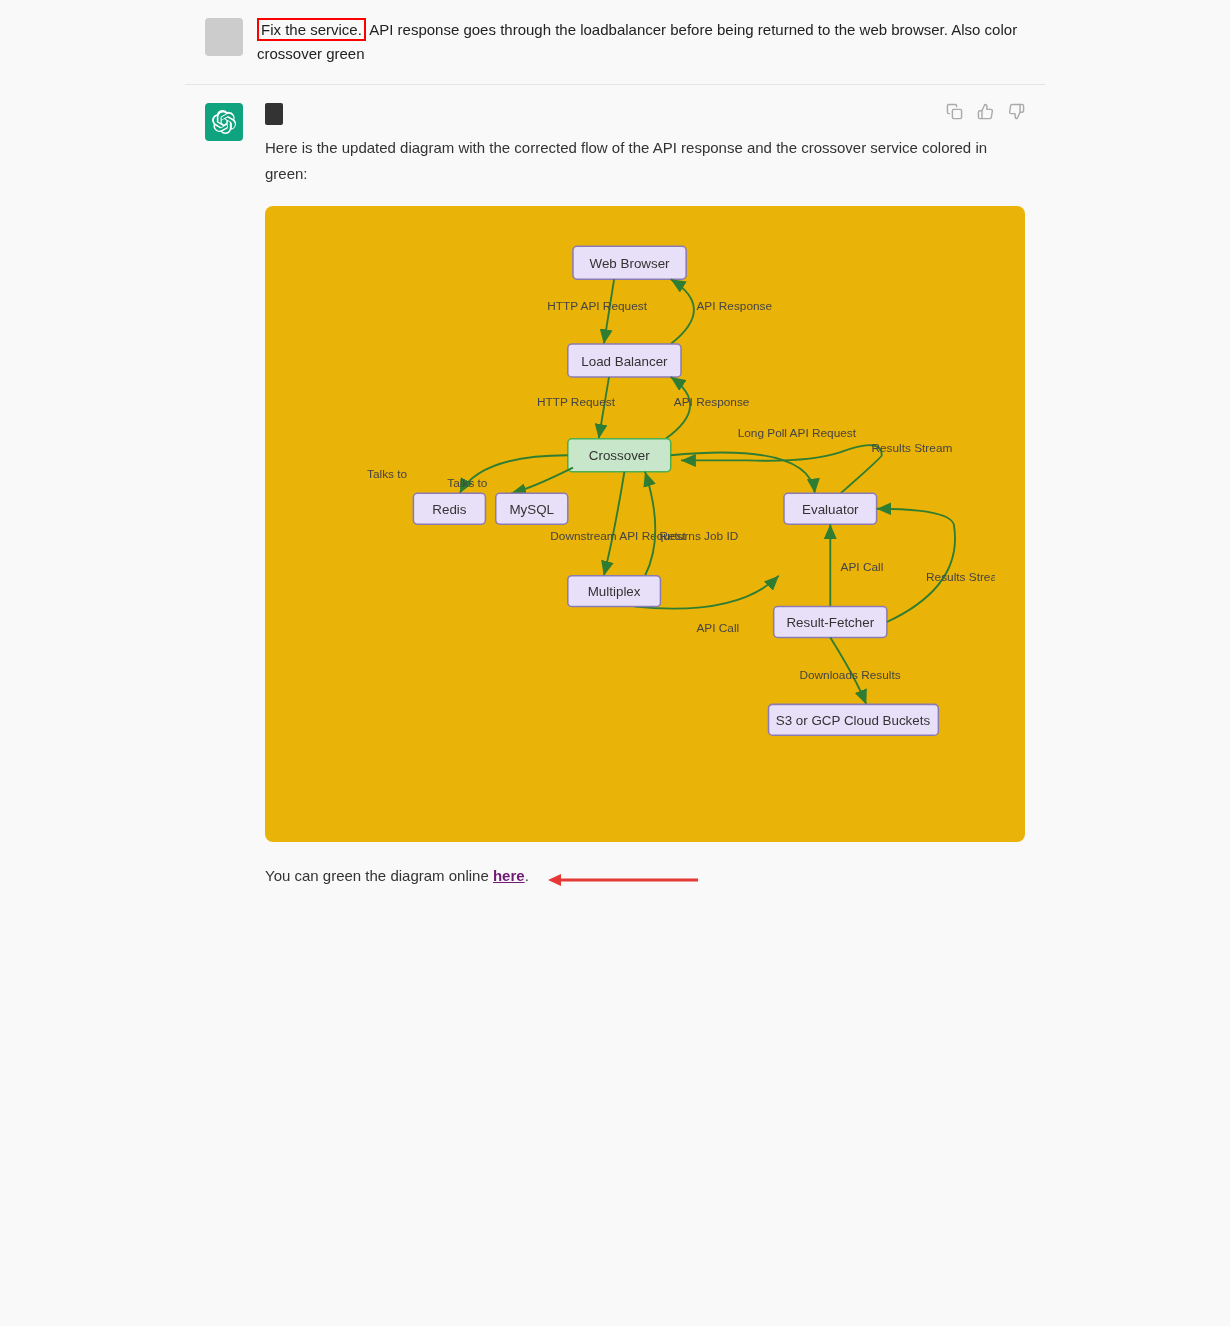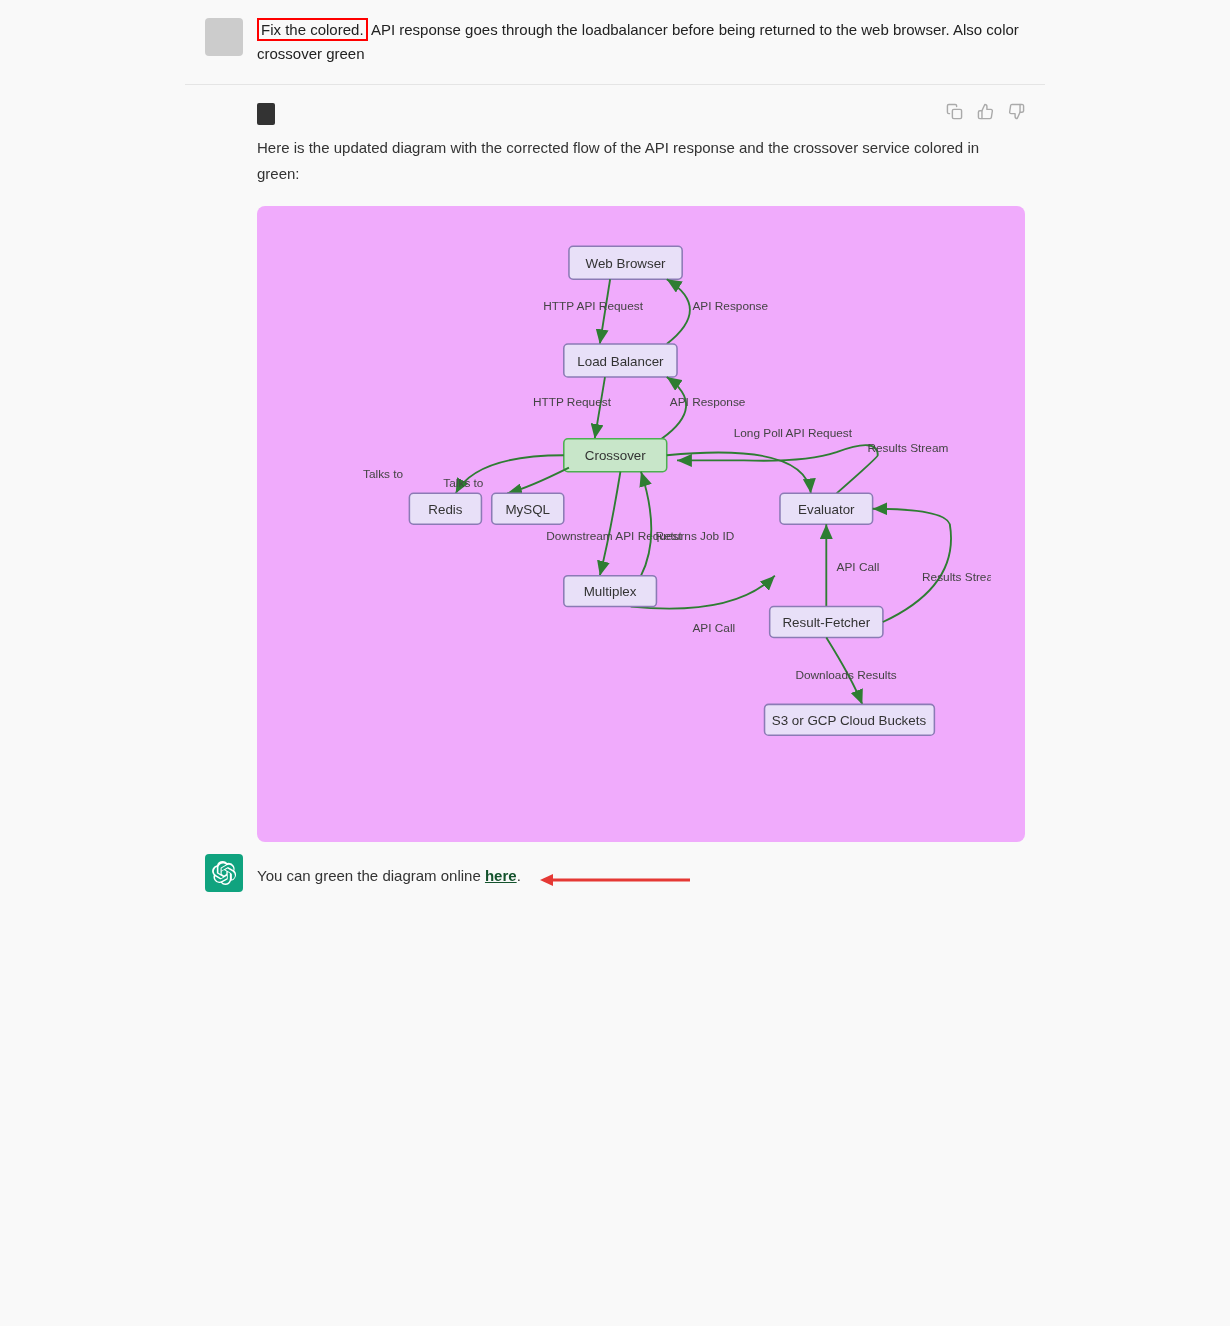--- a/index.html
+++ b/index.html
@@ -38,23 +38,24 @@
     }
     .user-message-text .highlight-box {
       display: inline;
       border: 2px solid red;
       padding: 1px 2px;
     }
 
     
     .ai-response-block {
       display: flex;
-      align-items: flex-end;
+      align-items: flex-start;
       padding: 18px 20px;
       background: #f9f9f9;
+      gap: 8px;
     }
     .ai-avatar {
       width: 38px;
       height: 38px;
       background: #10a37f;
       border-radius: 4px;
       flex-shrink: 0;
       margin-right: 14px;
       display: flex;
       align-items: center;
@@ -88,21 +89,21 @@
       cursor: pointer;
     }
     .ai-text {
       line-height: 1.7;
       margin-bottom: 20px;
       color: #333;
     }
 
     
     .diagram-container {
-      background: #f0abfc;
+      background: #eab308;
       border-radius: 8px;
       padding: 30px 20px;
       margin-bottom: 20px;
       position: relative;
     }
 
     
     .diagram-svg {
       display: block;
       margin: 0 auto;
@@ -142,38 +143,38 @@
     .summary-text {
       line-height: 1.7;
       color: #333;
       margin-bottom: 16px;
     }
     .edit-link-line {
       line-height: 1.7;
       color: #333;
     }
     .edit-link-line a {
-      color: #14532d;
+      color: #701a75;
       font-weight: bold;
     }
     .red-arrow-svg {
       display: inline-block;
       vertical-align: middle;
       margin-left: 10px;
     }
   </style>
 </head>
 <body>
 
 <div class="page-container">
 
   <div class="user-message-block">
     <div class="user-avatar"></div>
     <div class="user-message-text">
-      <span class="highlight-box">Fix the colored.</span><span> API response goes through the loadbalancer before being returned to the web browser. Also color crossover green</span>
+      <span class="highlight-box">Fix the service.</span><span> API response goes through the loadbalancer before being returned to the web browser. Also color crossover green</span>
     </div>
   </div>
 
   <div class="ai-response-block">
 
     <div class="ai-avatar">
 
       <svg width="24" height="24" viewBox="0 0 24 24" fill="white" xmlns="http://www.w3.org/2000/svg">
         <path d="M22.28 9.55a5.8 5.8 0 0 0-.52-4.8 6.1 6.1 0 0 0-6.57-2.8A5.9 5.9 0 0 0 10.75 0a6.08 6.08 0 0 0-5.8 4.2 5.89 5.89 0 0 0-3.93 2.86 6.04 6.04 0 0 0 .74 7.1 5.82 5.82 0 0 0 .52 4.8 6.1 6.1 0 0 0 6.57 2.8A5.9 5.9 0 0 0 13.25 24a6.08 6.08 0 0 0 5.8-4.2 5.89 5.89 0 0 0 3.93-2.86 6.04 6.04 0 0 0-.7-7.39zM13.25 22.5a4.57 4.57 0 0 1-2.94-1.07l.15-.08 4.88-2.82a.8.8 0 0 0 .4-.7v-6.88l2.06 1.19a.07.07 0 0 1 .04.06v5.7A4.6 4.6 0 0 1 13.25 22.5zM3.65 18.4a4.56 4.56 0 0 1-.55-3.08l.14.09 4.88 2.82a.78.78 0 0 0 .8 0l5.96-3.44v2.38a.08.08 0 0 1-.03.07L9.8 20.1a4.61 4.61 0 0 1-6.15-1.7zm-1.2-10.1A4.56 4.56 0 0 1 4.83 6.1v5.78a.78.78 0 0 0 .4.69l5.96 3.44-2.06 1.19a.08.08 0 0 1-.08 0L3.99 14.1a4.58 4.58 0 0 1-1.54-5.8zm16.9 3.95l-5.96-3.44 2.06-1.19a.08.08 0 0 1 .08 0l5.06 2.92a4.6 4.6 0 0 1-.71 8.3V13.4a.78.78 0 0 0-.53-.75zm2.05-3.1l-.14-.09-4.88-2.82a.78.78 0 0 0-.8 0L9.62 9.68V7.3a.08.08 0 0 1 .03-.07l5.06-2.92a4.6 4.6 0 0 1 6.69 4.84zM8.55 12.98l-2.06-1.19a.07.07 0 0 1-.04-.06v-5.7A4.6 4.6 0 0 1 14 3.6l-.15.09-4.88 2.82a.8.8 0 0 0-.4.7l-.02 6.77zm1.12-2.42L12 9l2.33 1.35v2.7L12 14.4l-2.33-1.35v-2.5z"></path>
       </svg>

